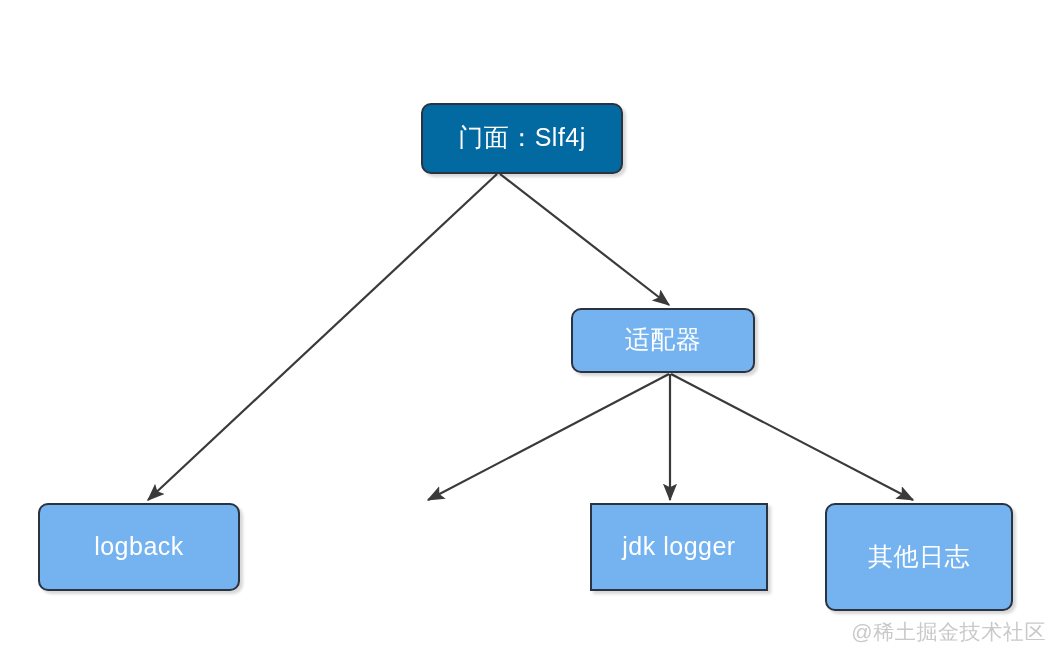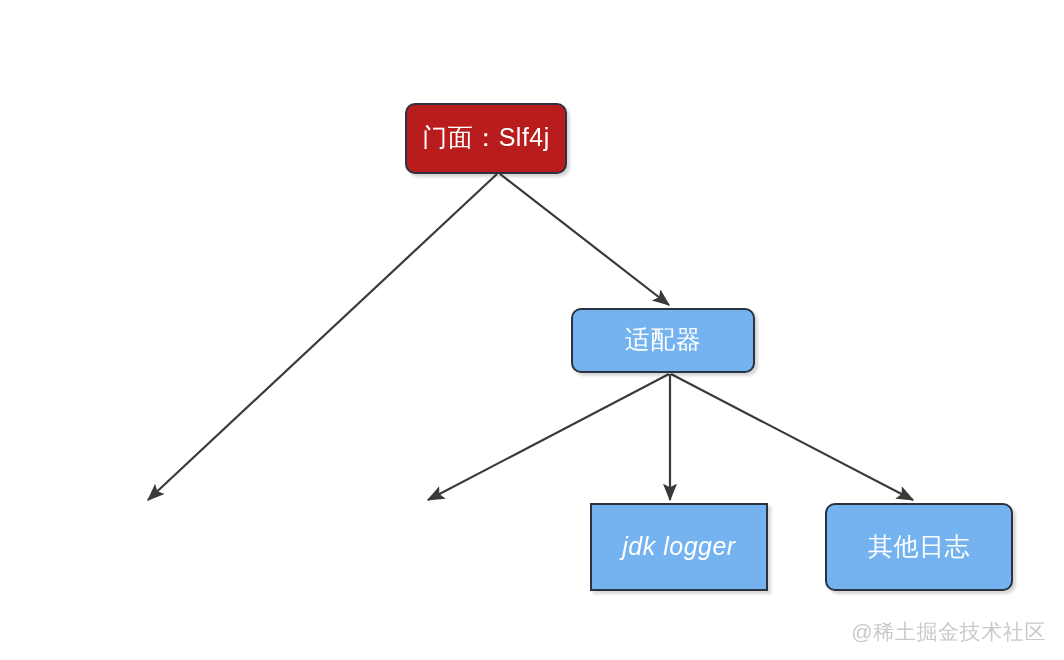--- a/index.html
+++ b/index.html
@@ -38,21 +38,20 @@
     font-size: 25px;
     font-weight: 400;
     letter-spacing: 0.5px;
     line-height: 1;
     box-shadow: 3px 3px 3px rgba(0,0,0,0.16);
     white-space: nowrap;
     z-index: 2;
   }
   .node.square {
     border-radius: 0;
-    font-style: italic;
   }
   .node-label {
     display: block;
     transform: translateY(-1px);
   }
   #watermark {
     position: absolute;
     right: 18px;
     bottom: 14px;
     color: #c9c9c9;
@@ -75,33 +74,36 @@
     </defs>
     <g id="edge-group">
         <line x1="497" y1="174" x2="148" y2="500" stroke="#3a3a3a" stroke-width="2.2" marker-end="url(#arrowhead)"></line>
         <line x1="500" y1="174" x2="669" y2="305" stroke="#3a3a3a" stroke-width="2.2" marker-end="url(#arrowhead)"></line>
         <line x1="669" y1="374" x2="428" y2="500" stroke="#3a3a3a" stroke-width="2.2" marker-end="url(#arrowhead)"></line>
         <line x1="670" y1="374" x2="670" y2="500" stroke="#3a3a3a" stroke-width="2.2" marker-end="url(#arrowhead)"></line>
         <line x1="671" y1="374" x2="913" y2="500" stroke="#3a3a3a" stroke-width="2.2" marker-end="url(#arrowhead)"></line>
       </g>
   </svg>
 
-  <div class="node" style="left: 405px; top: 103px; width: 162px; height: 71px; background: #b91c1c; border-color: rgb(43, 50, 64); color: rgb(255, 255, 255);">
+  <div class="node" style="left: 421px; top: 103px; width: 202px; height: 71px; background: #0369a1; border-color: rgb(43, 50, 64); color: rgb(255, 255, 255);">
     <span class="node-label">门面：Slf4j</span>
   </div>
 
   <div class="node" style="left: 571px; top: 308px; width: 184px; height: 65px; background: rgb(116, 179, 239); border-color: rgb(43, 50, 64); color: rgb(255, 255, 255);">
     <span class="node-label">适配器</span>
   </div>
 
+  <div class="node" style="left: 38px; top: 503px; width: 202px; height: 88px; background: rgb(116, 179, 239); border-color: rgb(43, 50, 64); color: rgb(255, 255, 255);">
+    <span class="node-label">logback</span>
+  </div>
 
 
   <div class="node square" style="left: 590px; top: 503px; width: 178px; height: 88px; background: rgb(116, 179, 239); border-color: rgb(43, 50, 64); color: rgb(255, 255, 255);">
     <span class="node-label">jdk logger</span>
   </div>
 
-  <div class="node" style="left: 825px; top: 503px; width: 188px; height: 88px; background: rgb(116, 179, 239); border-color: rgb(43, 50, 64); color: rgb(255, 255, 255);">
+  <div class="node" style="left: 825px; top: 503px; width: 188px; height: 108px; background: rgb(116, 179, 239); border-color: rgb(43, 50, 64); color: rgb(255, 255, 255);">
     <span class="node-label">其他日志</span>
   </div>
 
   <div id="watermark" style="color: rgb(201, 201, 201);">@稀土掘金技术社区</div>
 
 </div>
 
 </body></html>

